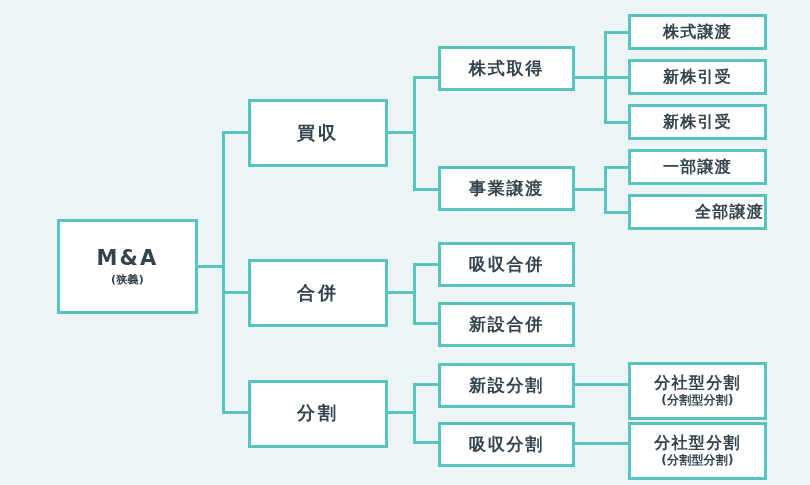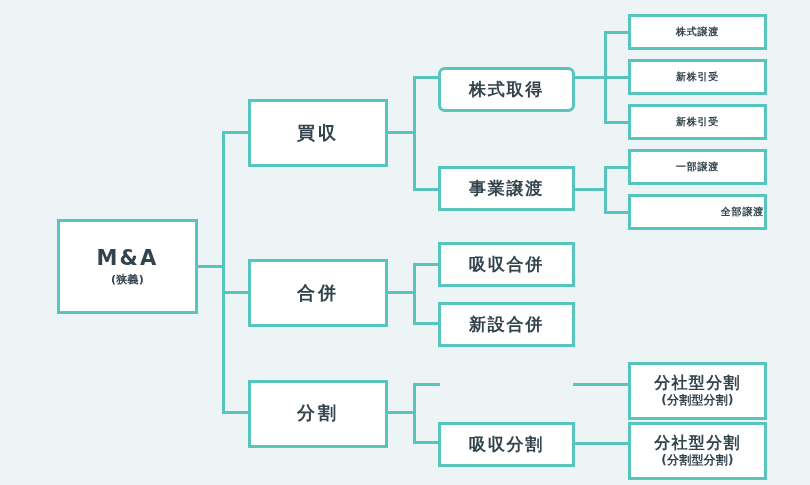--- a/index.html
+++ b/index.html
@@ -65,34 +65,34 @@
   #node-l2-1 { top: 259px; }
   #node-l2-2 { top: 380px; font-family: Liberation Mono, monospace; }
 
   
   .lvl3 {
     left: 438px;
     width: 137px;
     height: 45px;
   }
   .lvl3 .main { font-size: 17px; letter-spacing: 0.10em; }
-  #node-l3-0 { top: 67px; border-radius: 7px; }
+  #node-l3-0 { top: 46px; }
   #node-l3-1 { top: 166px; }
   #node-l3-2 { top: 242px; }
   #node-l3-3 { top: 302px; }
   #node-l3-4 { top: 363px; }
   #node-l3-5 { top: 422px; }
 
   
   .lvl4 {
     left: 628px;
     width: 139px;
     height: 36px;
   }
-  .lvl4 .main { font-size: 10px; letter-spacing: 0.08em; }
+  .lvl4 .main { font-size: 16px; letter-spacing: 0.08em; }
   #node-l4-0 { top: 14px; }
   #node-l4-1 { top: 59px; }
   #node-l4-2 { top: 104px; }
   #node-l4-3 { top: 149px; }
   #node-l4-4 { top: 194px; align-items: flex-end; }
   
   .lvl4.two-line {
     height: 58px;
   }
   .lvl4.two-line .main { font-size: 16px; }
@@ -169,20 +169,23 @@
   </div>
   <div class="node lvl3" id="node-l3-1">
     <div class="main">事業譲渡</div>
   </div>
   <div class="node lvl3" id="node-l3-2">
     <div class="main">吸収合併</div>
   </div>
   <div class="node lvl3" id="node-l3-3">
     <div class="main">新設合併</div>
   </div>
+  <div class="node lvl3" id="node-l3-4">
+    <div class="main">新設分割</div>
+  </div>
   <div class="node lvl3" id="node-l3-5">
     <div class="main">吸収分割</div>
   </div>
 
   <div class="node lvl4" id="node-l4-0">
     <div class="main">株式譲渡</div>
   </div>
   <div class="node lvl4" id="node-l4-1">
     <div class="main">新株引受</div>
   </div>

